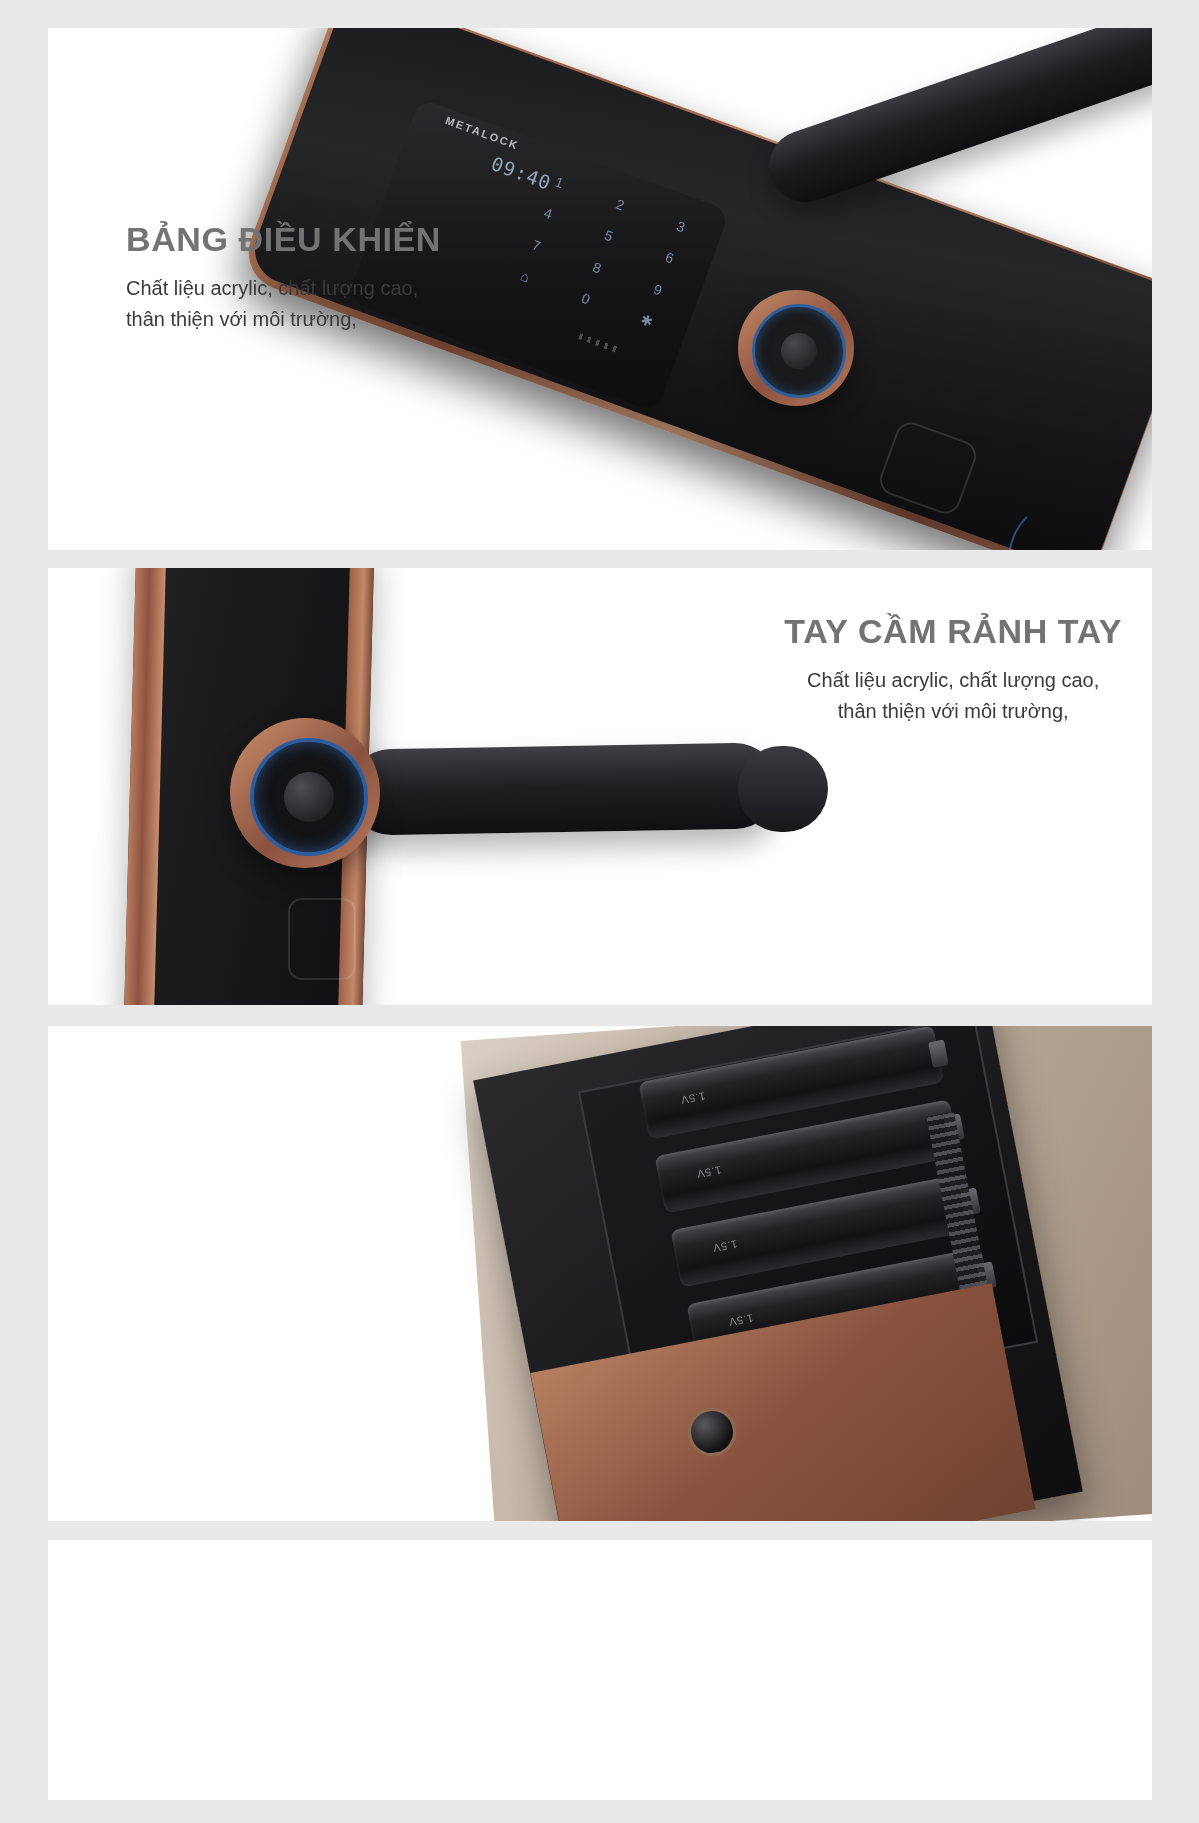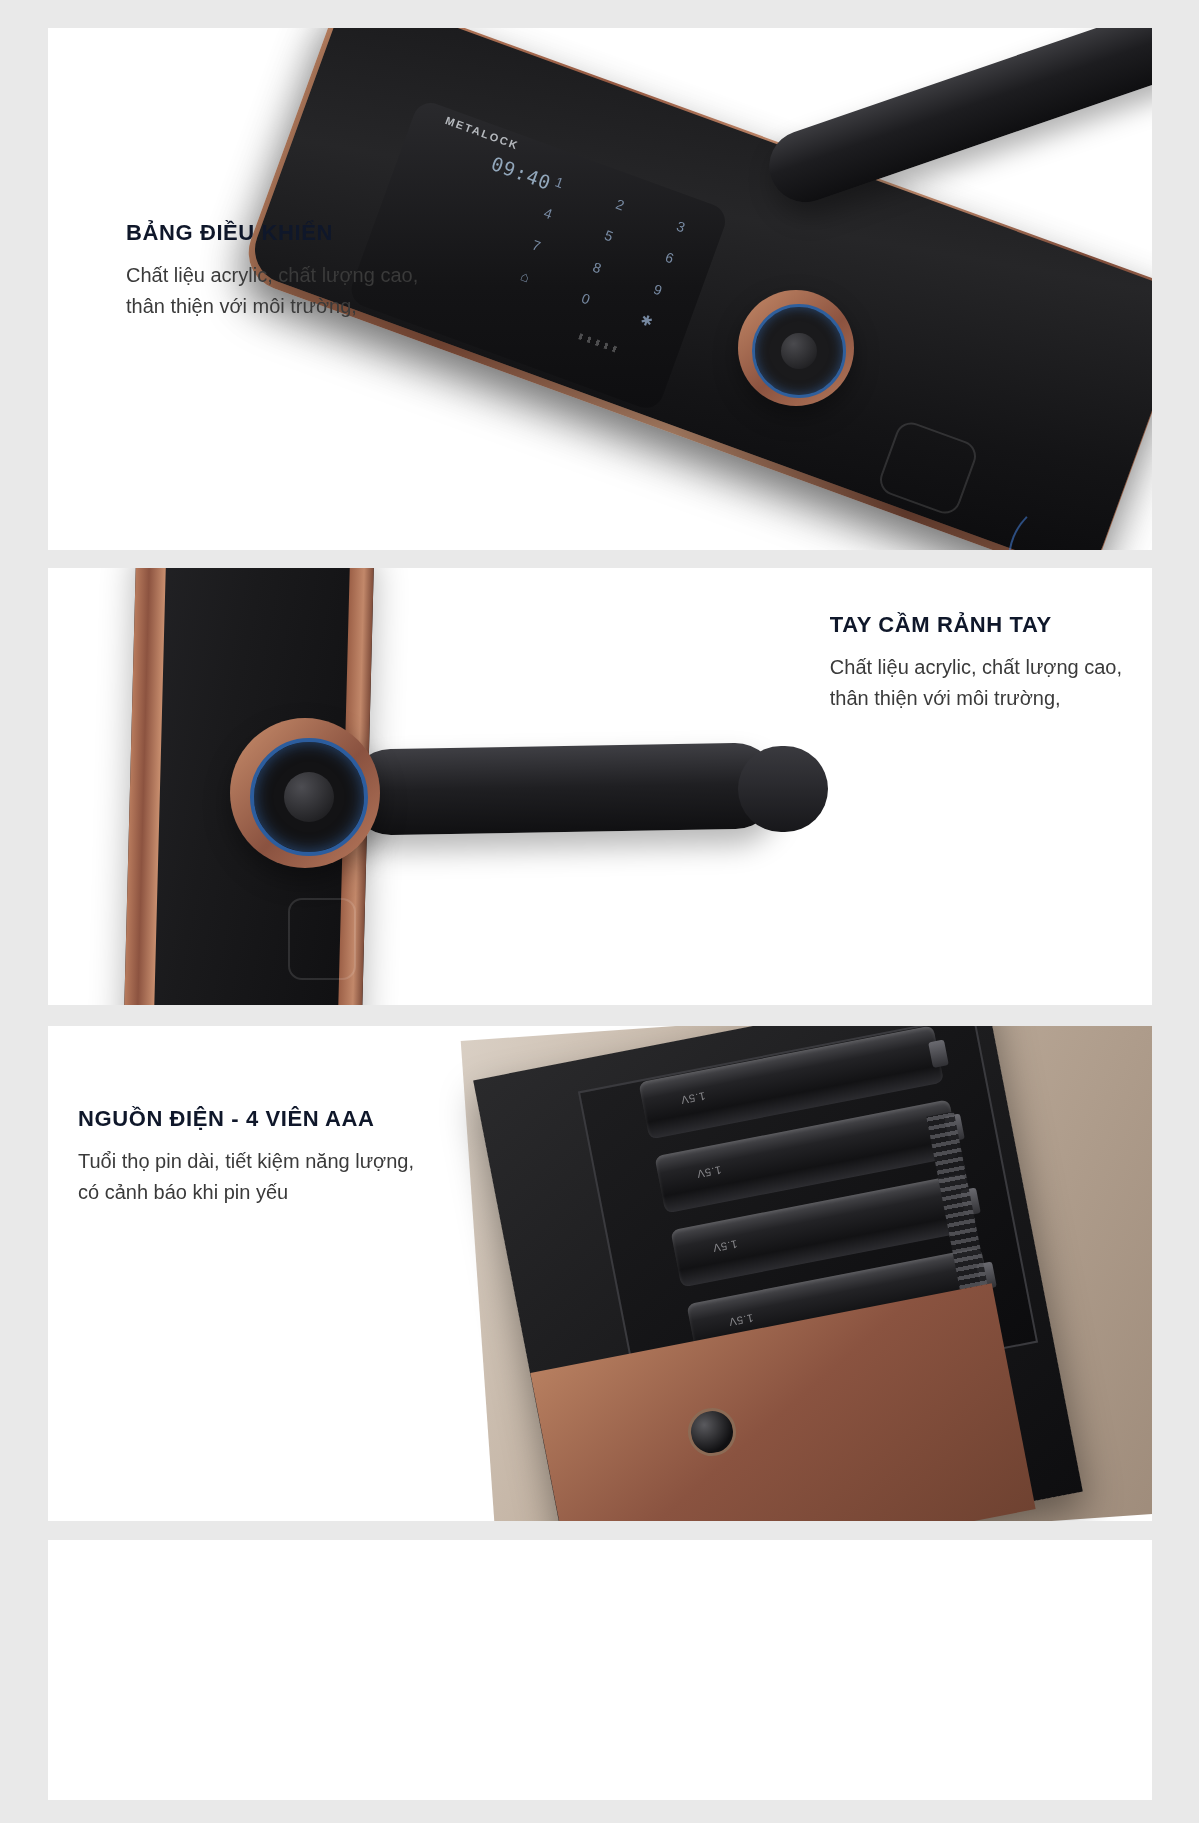--- a/index.html
+++ b/index.html
@@ -27,38 +27,38 @@
     overflow: hidden;
   }
   .panel-1 { left: 48px;  top: 28px;   width: 1104px; height: 522px; }
   .panel-2 { left: 48px;  top: 568px;  width: 1104px; height: 437px; }
   .panel-3 { left: 48px;  top: 1026px; width: 1104px; height: 495px; }
   .panel-4 { left: 48px;  top: 1540px; width: 1104px; height: 260px; }
 
   
   .txt-block { position: absolute; z-index: 40; }
   .txt-title {
-    font-size: 22px;
+    font-size: 34px;
     font-weight: bold;
-    color: #0f172a;
+    color: #737373;
     letter-spacing: 0.6px;
     margin: 0 0 14px 0;
     white-space: nowrap;
   }
   .txt-body {
     font-size: 20px;
     line-height: 1.55;
     color: #3a3a3a;
     margin: 0;
     white-space: pre-line;
   }
   .align-right { text-align: right; }
 
   .block-1 { left: 78px; top: 192px; }
-  .block-2 { right: 78px; top: 612px; text-align: left; }
+  .block-2 { right: 78px; top: 612px; text-align: center; }
   .block-3 { left: 78px; top: 1106px; }
 
   
   .lock1-wrap {
     position: absolute;
     left: 0; top: 0; width: 1104px; height: 522px;
     overflow: hidden;
   }
   
   .lock1-body {
@@ -484,22 +484,17 @@
       <div class="cell cell-4">
         <span class="label">1.5V</span>
         <span class="cap"></span>
       </div>
 
       <div class="batt-spring"></div>
       <div class="batt-gold-bottom"></div>
       <div class="batt-screw"></div>
     </div>
 
-    <div class="txt-block block-3" style="left:30px; top:80px;">
-      <h2 class="txt-title">NGUỒN ĐIỆN - 4 VIÊN AAA</h2>
-      <p class="txt-body">Tuổi thọ pin dài, tiết kiệm năng lượng,
-có cảnh báo khi pin yếu</p>
-    </div>
   </div>
 
   <div class="panel panel-4"></div>
 
 </div>
 
 </body></html>

